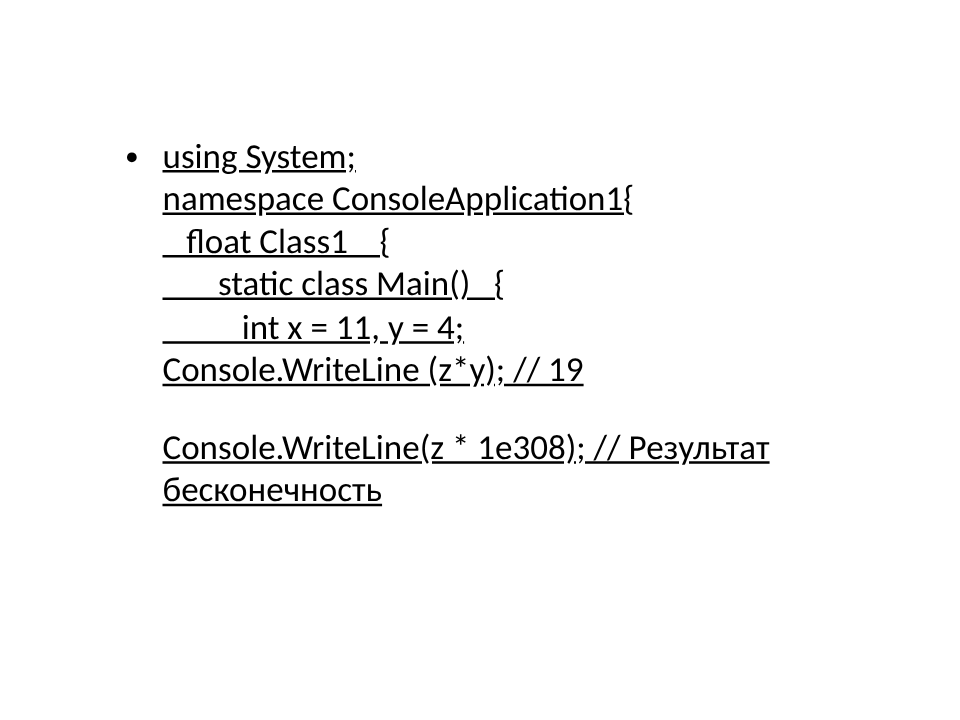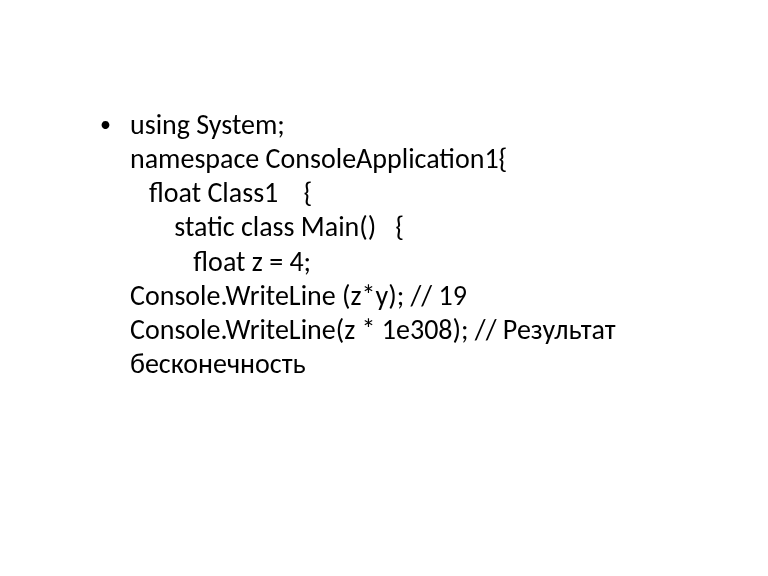--- a/index.html
+++ b/index.html
@@ -31,39 +31,41 @@
   .bullet {
     width: 30px;
     flex: 0 0 30px;
     text-align: left;
     font-size: 22px;
     line-height: 34px;
     padding-left: 2px;
   }
   .body {
     flex: 1;
+    text-decoration: underline;
   }
   .line {
     white-space: pre;
   }
   .wrapline {
     white-space: normal;
+    margin-top: 28px;
   }
 </style>
 </head>
 <body>
 
 <div class="slide">
   <div class="content">
     <div class="bullet-row">
       <div class="bullet">•</div>
       <div class="body">
         <div class="line">using System;</div>
         <div class="line">namespace ConsoleApplication1{</div>
         <div class="line">   float Class1    {</div>
         <div class="line">       static class Main()   {</div>
-        <div class="line">          float z = 4;</div>
+        <div class="line">          int x = 11, y = 4;</div>
         <div class="line">Console.WriteLine (z*y); // 19</div>
         <div class="wrapline">Console.WriteLine(z * 1e308); // Результат бесконечность</div>
       </div>
     </div>
   </div>
 </div>
 
 </body></html>

